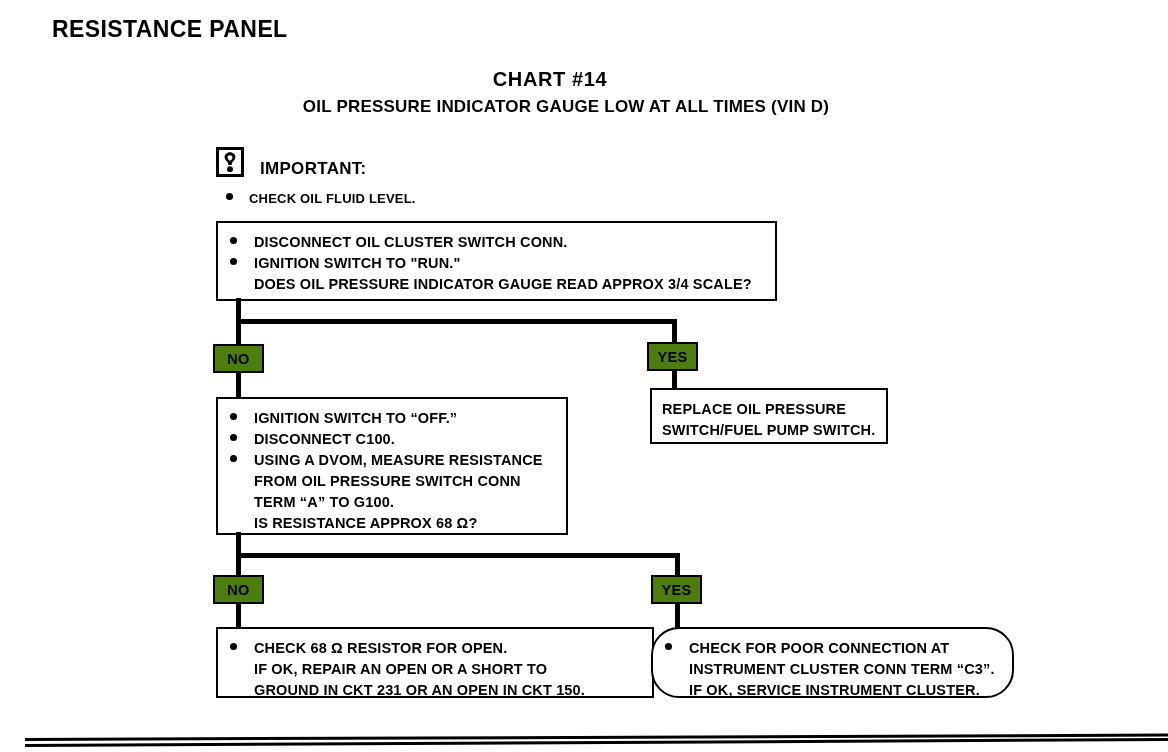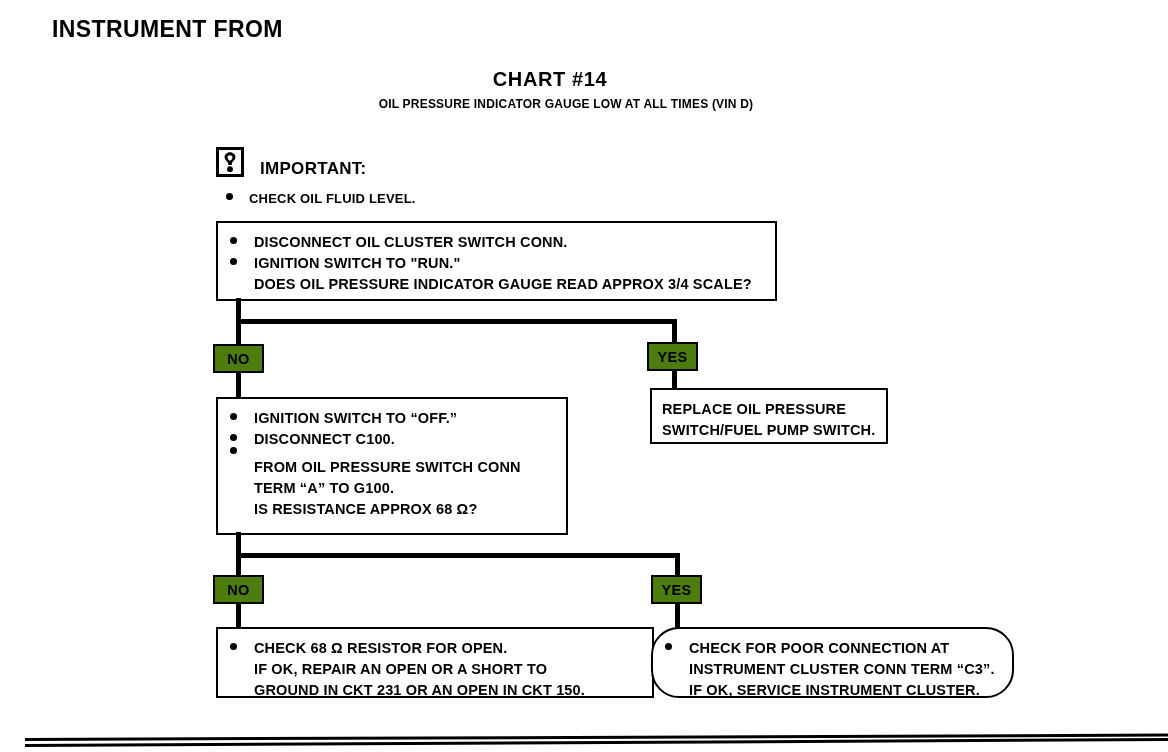--- a/index.html
+++ b/index.html
@@ -37,21 +37,21 @@
     font-size: 20px;
     font-weight: bold;
     letter-spacing: 0.6px;
   }
   .chart-subtitle {
     position: absolute;
     left: 0;
     top: 97px;
     width: 1132px;
     text-align: center;
-    font-size: 12px;
+    font-size: 17px;
     font-weight: bold;
     letter-spacing: 0.2px;
   }
 
   
   .important-block {
     position: absolute;
     left: 216px;
     top: 144px;
   }
@@ -169,21 +169,21 @@
     position: absolute;
     background: #000;
     transform-origin: left center;
   }
 </style>
 </head>
 <body>
 
 <div id="page">
 
-  <div class="section-header">INSTRUMENT FROM</div>
+  <div class="section-header">RESISTANCE PANEL</div>
 
   <div class="chart-title">CHART #14</div>
 
   <div class="chart-subtitle">OIL PRESSURE INDICATOR GAUGE LOW AT ALL TIMES (VIN D)</div>
 
   <div class="important-block">
     <div class="important-row">
       <div class="warn-icon">
         <svg width="14" height="22" viewBox="0 0 14 22" aria-hidden="true">
           <path d="M7 1.2 C10.3 1.2 12.4 3.6 12.4 6.2 C12.4 8.4 10.6 9.9 9.3 11.2
@@ -259,20 +259,21 @@
     <div class="fline">
       <span class="bullet"></span>
       <span class="txt">IGNITION SWITCH TO “OFF.”</span>
     </div>
     <div class="fline">
       <span class="bullet"></span>
       <span class="txt">DISCONNECT C100.</span>
     </div>
     <div class="fline">
       <span class="bullet"></span>
+      <span class="txt">USING A DVOM, MEASURE RESISTANCE</span>
     </div>
     <div class="fline">
       <span class="nobullet"></span>
       <span class="txt">FROM OIL PRESSURE SWITCH CONN</span>
     </div>
     <div class="fline">
       <span class="nobullet"></span>
       <span class="txt">TERM “A” TO G100.</span>
     </div>
     <div class="fline">

